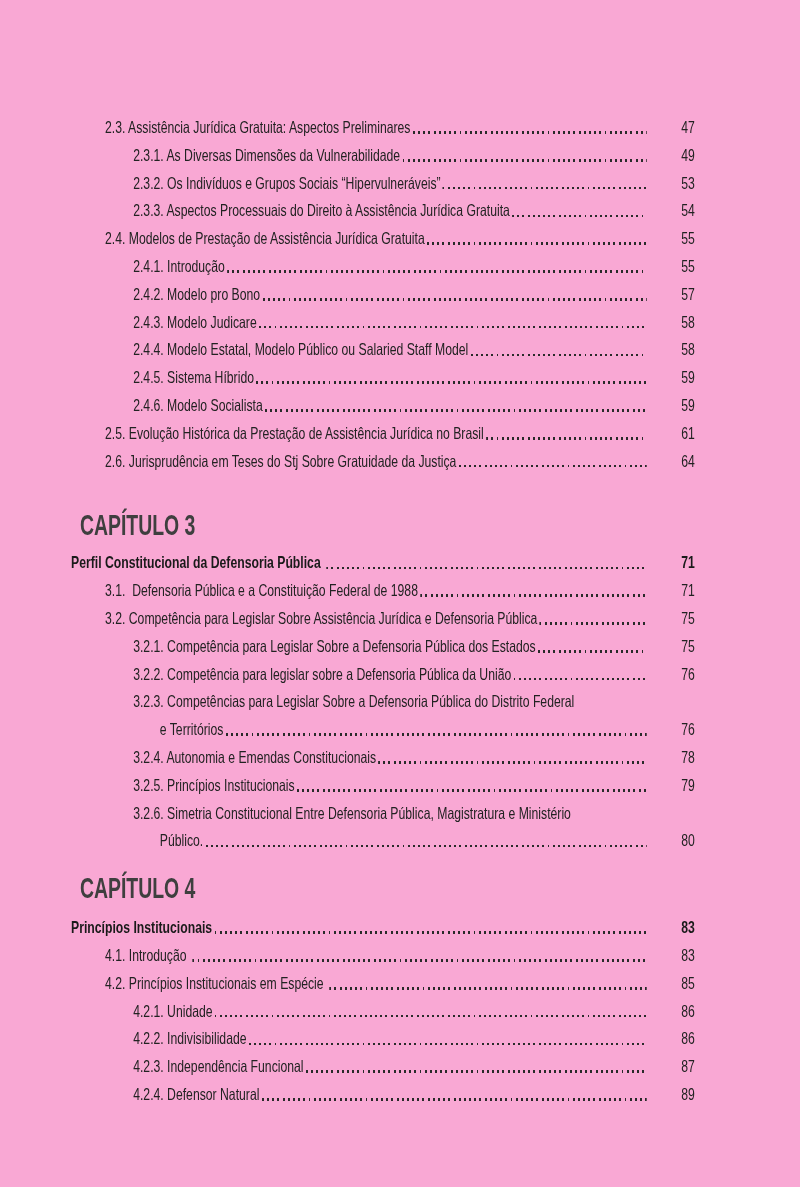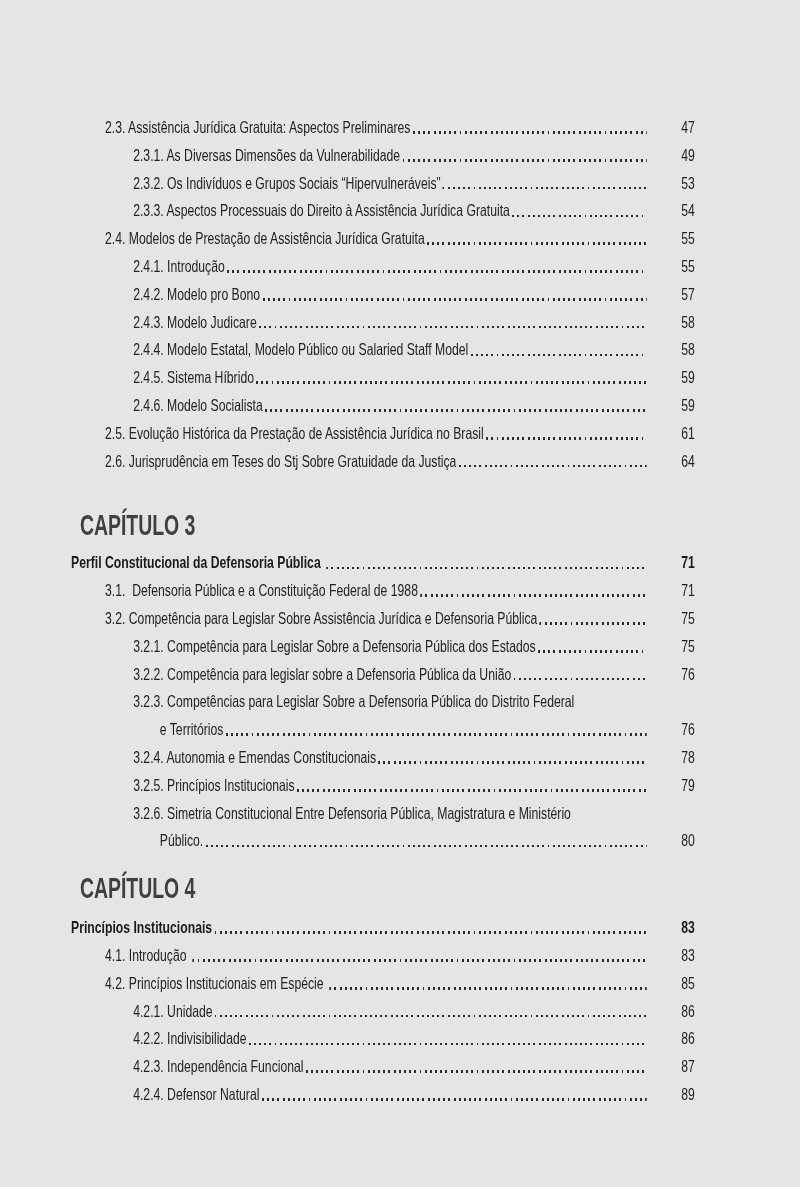--- a/index.html
+++ b/index.html
@@ -5,21 +5,21 @@
   html, body {
     margin: 0;
     padding: 0;
     background: #ffffff;
     font-family: "Liberation Sans", sans-serif;
   }
   .page {
     position: relative;
     width: 800px;
     height: 1187px;
-    background: #e5e5e5;
+    background: #f9a8d4;
     overflow: hidden;
   }
   
   .content {
     position: absolute;
     left: 71px;
     top: 114px;
     width: 843px;
     transform: scaleX(0.74);
     transform-origin: top left;

